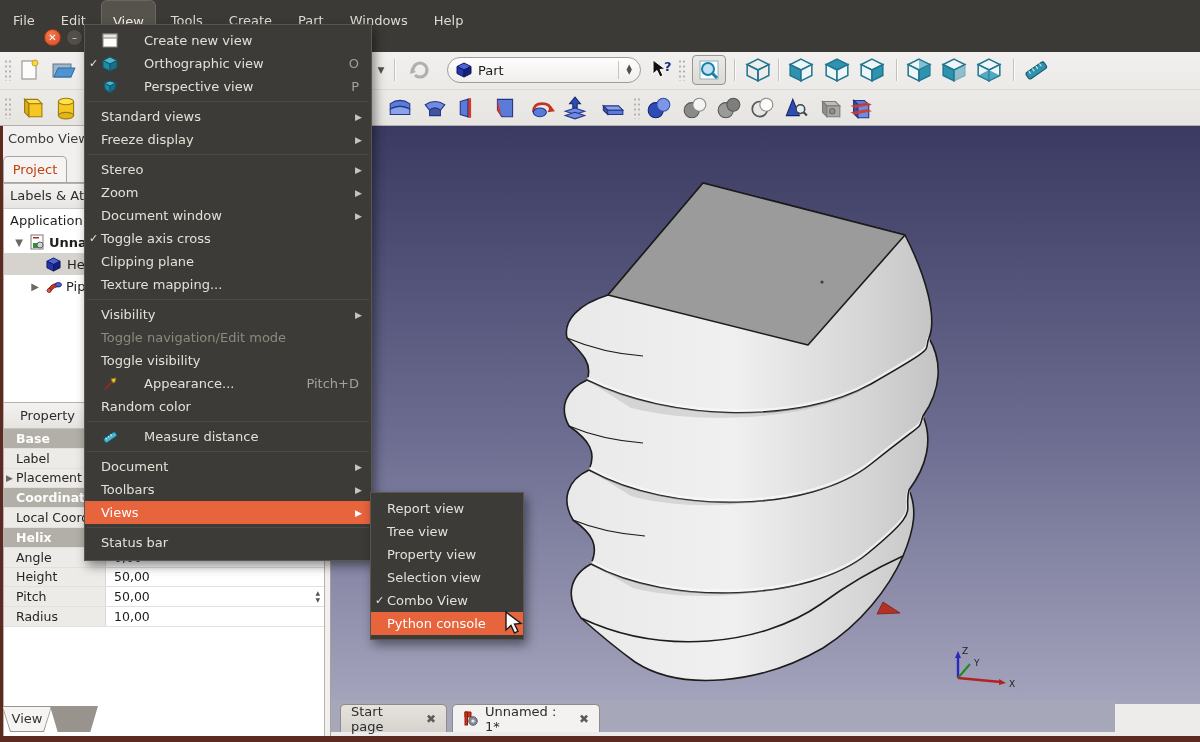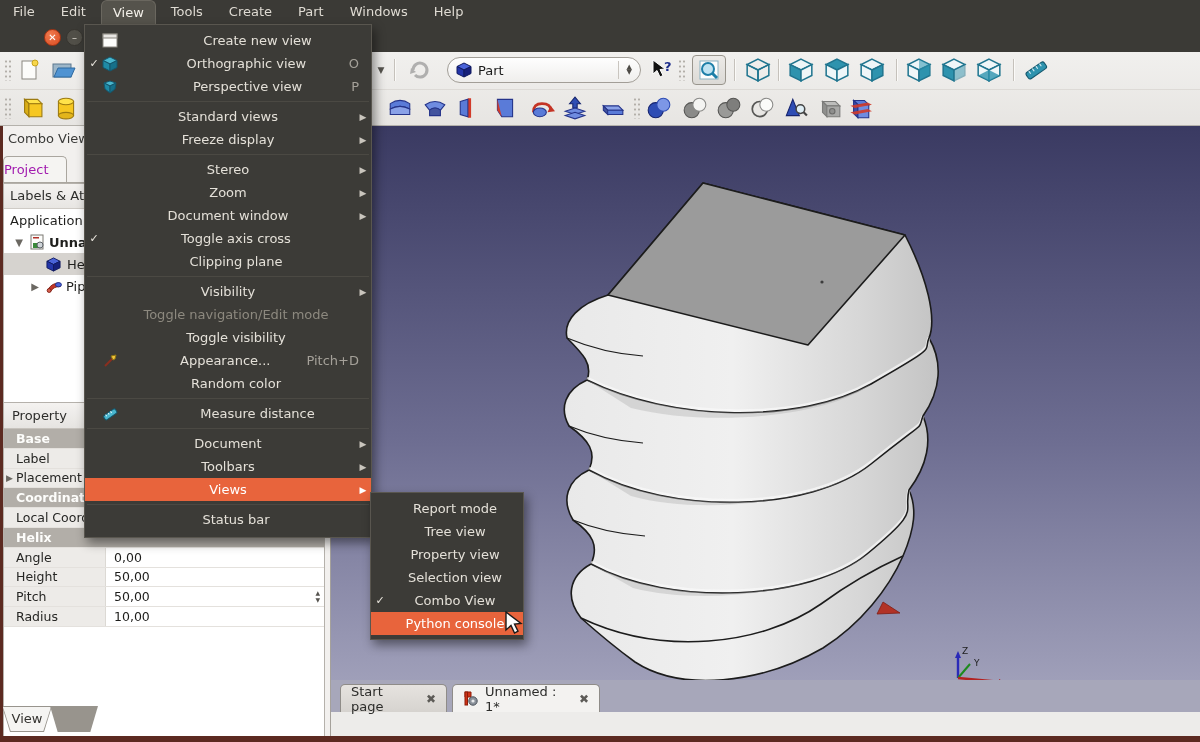--- a/index.html
+++ b/index.html
@@ -1,21 +1,21 @@
 <!DOCTYPE html>
 <html><head>
 <meta charset="utf-8">
 <style>
   * { margin:0; padding:0; box-sizing:border-box; }
   html,body { width:1200px; height:742px; overflow:hidden; }
   body { font-family:"DejaVu Sans","Liberation Sans",sans-serif; font-size:13px; background:#edecea; position:relative; }
 
   
   .menubar { position:absolute; left:0; top:0; width:1200px; height:24px; background:#3b3a36; display:flex; align-items:stretch; z-index:40; }
-  .mb-item { color:#dfdbd3; padding:0 11px; margin:0 2px; line-height:24px; cursor:default; }
+  .mb-item { color:#dfdbd3; padding:9px 11px; margin:0 2px; line-height:24px; cursor:default; }
   .mb-item.active { background:#55534c; border:1px solid #6a675f; border-bottom:none; border-radius:6px 6px 0 0; color:#f4f1ea; }
 
   
   .titlebar { position:absolute; left:0; top:24px; width:1200px; height:28px; background:#3b3a36; z-index:5; }
   .winbtn { position:absolute; top:5px; width:17px; height:17px; border-radius:50%; text-align:center; line-height:15px; font-size:10px; }
   .winbtn.close { left:44px; background:radial-gradient(circle at 35% 30%, #f07a4e, #d94c22); border:1px solid #a63312; color:#fff; font-weight:bold; }
   .winbtn.min, .winbtn.max { background:#514f48; border:1px solid #36342f; color:#d8d4cb; }
   .winbtn.min { left:66px; }
   .winbtn.max { left:88px; font-size:8px; line-height:16px; }
 
@@ -33,54 +33,54 @@
   .combo .spin { display:flex; flex-direction:column; font-size:7px; color:#4c4a45; line-height:5px; padding-left:8px; border-left:1px solid #c9c5bf; height:18px; justify-content:center; }
   .sunken { border:1px solid #99958d; border-radius:4px; background:linear-gradient(#eceae7,#dcdad6); }
   .gray { filter:grayscale(1) opacity(.55); }
 
   
   .leftpanel { position:absolute; left:0; top:126px; width:331px; height:610px; background:#f2f0ee; border-right:1px solid #a5a19b; z-index:5; }
   .edge-l { position:absolute; left:0; top:126px; width:3px; height:616px; background:#5c2a21; z-index:6; }
   .edge-b { position:absolute; left:0; top:736px; width:1200px; height:6px; background:#5c2a21; z-index:6; }
   .dock-title { position:absolute; left:8px; top:5px; color:#3a3a38; }
   .ptabstrip { position:absolute; left:0; top:30px; width:331px; height:27px; border-bottom:1px solid #aaa69f; }
-  .ptab { position:absolute; left:3px; bottom:0; width:64px; height:26px; background:#f5f4f2; border:1px solid #aaa69f; border-bottom:none; border-radius:5px 5px 0 0; line-height:25px; color:#a21caf; }
+  .ptab { position:absolute; left:3px; bottom:0; width:64px; height:26px; background:#f5f4f2; border:1px solid #aaa69f; border-bottom:none; border-radius:5px 5px 0 0; text-align:center; line-height:25px; color:#c2410c; }
   .treebox { position:absolute; left:3px; top:57px; width:322px; height:246px; background:#fff; border:1px solid #b5b1ab; }
   .treehdr { height:25px; background:linear-gradient(#f4f2f0,#e8e6e3); border-bottom:1px solid #cfcbc6; line-height:24px; padding-left:6px; color:#2e2e2c; }
   .trow { height:22px; display:flex; align-items:center; color:#1f1f1d; }
   .trow.sel { background:#d6d3cf; }
   .tw { width:14px; text-align:center; color:#6b6862; font-size:10px; }
   .bold { font-weight:bold; }
   .propbox { position:absolute; left:3px; top:276px; width:322px; height:426px; background:#fff; border:1px solid #b5b1ab; }
   .prophdr { height:26px; background:linear-gradient(#f4f2f0,#e6e4e1); border-bottom:1px solid #c6c2bc; display:flex; align-items:center; }
-  .prophdr .h1 { padding-left:8px; width:102px; color:#2e2e2c; }
+  .prophdr .h1 { padding-left:16px; width:102px; color:#2e2e2c; }
   .prow { height:19.8px; display:flex; border-bottom:1px solid #e4e1dd; font-size:12.5px; }
   .prow .lab { width:102px; background:#edebe8; color:#262624; display:flex; align-items:center; padding-left:12px; border-right:1px solid #dcd9d4; position:relative; }
   .prow .lab .exp { position:absolute; left:2px; font-size:9px; color:#6b6862; }
   .prow .val { flex:1; background:#fff; display:flex; align-items:center; padding-left:8px; color:#1d1d1b; position:relative; }
   .prow.group { background:#b2aea8; }
   .prow.group .glab { width:100%; color:#fdfdfb; font-weight:bold; display:flex; align-items:center; padding-left:12px; }
   .spin2 { position:absolute; right:4px; top:2px; display:flex; flex-direction:column; font-size:6px; color:#55534e; line-height:7px; }
   .btabs { position:absolute; left:0; top:578px; width:331px; height:32px; }
   .btab { position:absolute; top:2px; height:26px; line-height:24px; text-align:center; color:#33312e;
           clip-path:polygon(0 0,100% 0,84% 100%,16% 100%); background:#98948d; }
   .btab > span { position:absolute; left:1px; top:1px; right:1px; bottom:1px; clip-path:polygon(0 0,100% 0,84% 100%,16% 100%); background:#f5f4f2; line-height:23px;}
   .btab.inactive > span { background:#e5e5e5;margin-top:36px; }
 
   
   .viewport { position:absolute; left:331px; top:126px; width:869px; height:578px; background:linear-gradient(#3a3a62,#6e6e92 55%,#a4a4bd); z-index:1; }
-  .mditabs { position:absolute; left:331px; top:680px; width:869px; height:32px; background:#a7a7ba; z-index:5; }
+  .mditabs { position:absolute; left:331px; top:700px; width:784px; height:32px; background:#a7a7ba; z-index:5; }
   .mtab { position:absolute; bottom:0; height:28px; border:1px solid #8f8c88; border-bottom:none; border-radius:5px 5px 0 0; display:flex; align-items:center; padding:0 10px; color:#2c2c2a; }
   .mtab .x { margin-left:9px; color:#5d5b57; font-weight:bold; font-size:12px; }
   .mtab.inactive { left:9px; width:107px; background:linear-gradient(#e6e3df,#d6d3cf); }
   .mtab.active { left:121px; width:148px; background:#f3f2f0; }
 
   
   .menu { position:absolute; left:84px; top:24px; width:288px; background:#3c3b37; border:1px solid #59564f; box-shadow:3px 5px 10px rgba(0,0,0,.45); padding:4px 0 6px; z-index:50; }
-  .mi { height:23px; display:flex; align-items:center; color:#e4e0d8;text-align:center; }
+  .mi { height:23px; display:flex; align-items:center; color:#e4e0d8; }
   .mi.dis { color:#8d897f; }
   .mi.hl { background:#e8643c; color:#fff; }
   .mic { width:14px; padding-left:4px; font-size:11px; color:#ece8e0; }
   .mii { width:22px; margin-right:21px; display:flex; justify-content:center; }
   .mil { flex:1; padding-left:2px; white-space:nowrap; }
   .mis { color:#a5a199; padding-right:12px; }
   .mia { width:16px; font-size:9px; color:#c9c5bd; }
   .mi.hl .mia { color:#fff; }
   .msep { height:7px; position:relative; }
   .msep::after { content:""; position:absolute; left:2px; right:2px; top:3px; height:1px; background:#4b4943; }
@@ -608,20 +608,24 @@
       <span class="mia">▶</span>
   </div>
   <div class="mi">
     <span class="mic">✓</span>
       <span class="mil">Toggle axis cross</span>
   </div>
   <div class="mi">
     <span class="mic"></span>
       <span class="mil">Clipping plane</span>
   </div>
+  <div class="mi">
+    <span class="mic"></span>
+      <span class="mil">Texture mapping...</span>
+  </div>
   <div class="msep"></div>
   <div class="mi">
     <span class="mic"></span>
       <span class="mil">Visibility</span>
       <span class="mia">▶</span>
   </div>
   <div class="mi dis">
     <span class="mic"></span>
       <span class="mil">Toggle navigation/Edit mode</span>
   </div>
@@ -678,21 +682,21 @@
   <div class="msep"></div>
   <div class="mi">
     <span class="mic"></span>
       <span class="mil">Status bar</span>
   </div>
 </div>
 
 <div class="submenu">
   <div class="mi">
     <span class="mic"></span>
-      <span class="mil">Report mode</span>
+      <span class="mil">Report view</span>
   </div>
   <div class="mi">
     <span class="mic"></span>
       <span class="mil">Tree view</span>
   </div>
   <div class="mi">
     <span class="mic"></span>
       <span class="mil">Property view</span>
   </div>
   <div class="mi">

